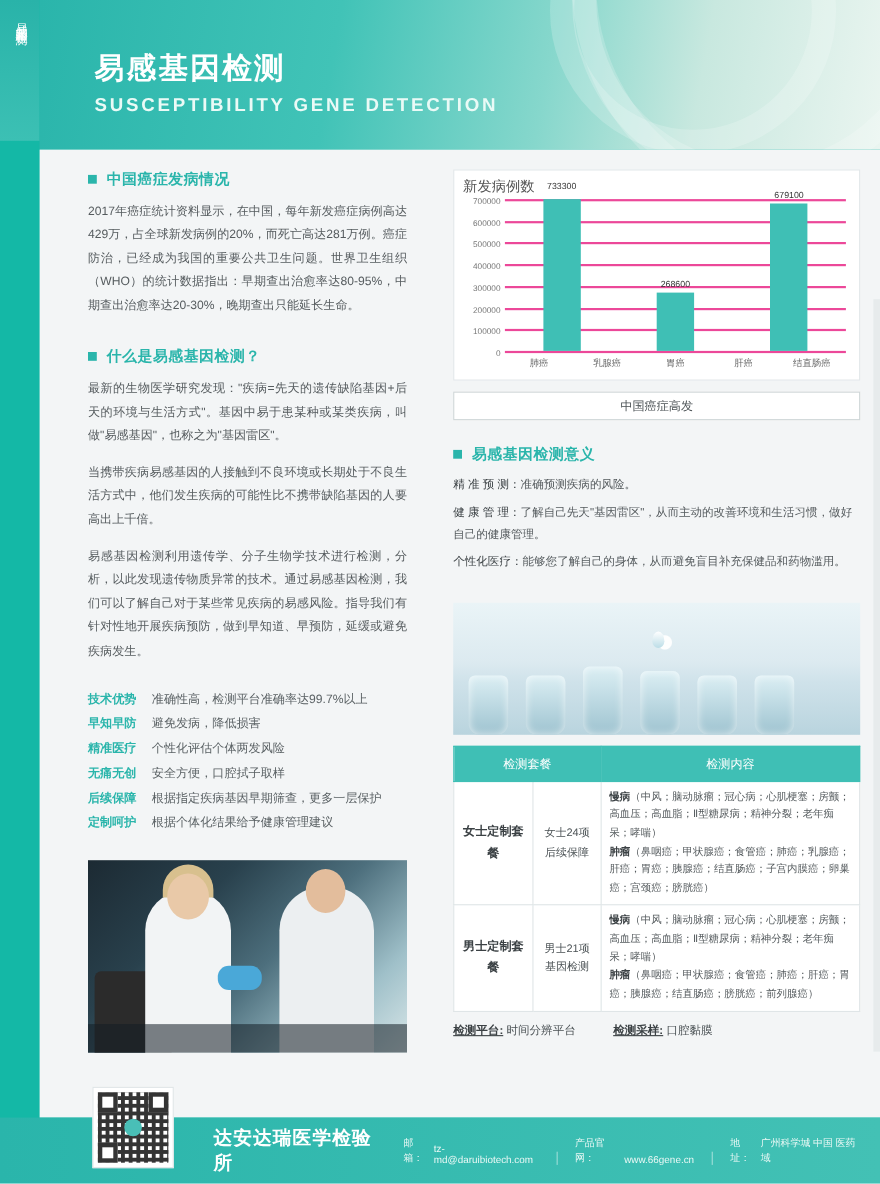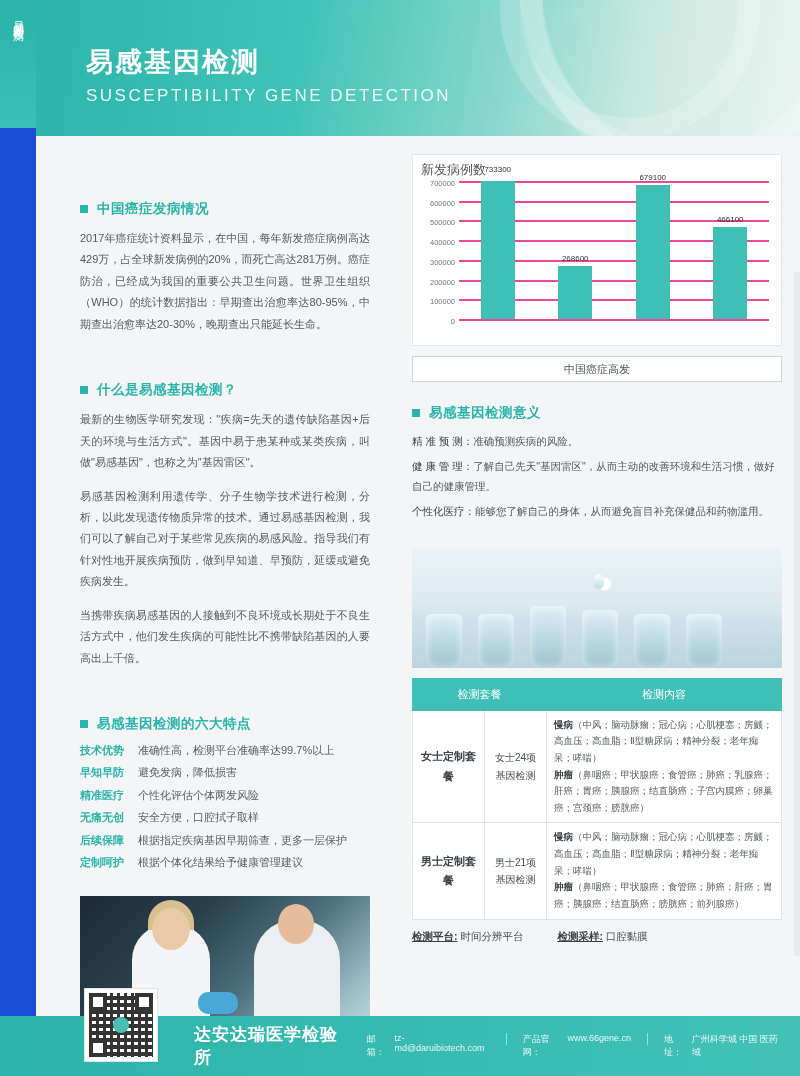--- a/index.html
+++ b/index.html
@@ -7,21 +7,21 @@
   body {
     width: 800px; height: 1076px;
     background: #ffffff;
     font-family: "Liberation Sans", sans-serif;
     color: #3b3b3b;
     position: relative;
     overflow: hidden;
   }
   .page {
     position: absolute; inset: 0;
-    background: #1d4ed8;
+    background: #14b8a6;
   }
   
   .side-tab {
     position: absolute; left: 0; top: 0; width: 36px; height: 128px;
     background: linear-gradient(180deg,#29b3a9,#3cc0b4);
     display: flex; align-items: flex-start; justify-content: center;
     padding-top: 12px;
   }
   .side-tab span {
     writing-mode: vertical-rl;
@@ -38,35 +38,35 @@
     border: 22px solid rgba(255,255,255,0.20);
   }
   .w1 { width: 340px; height: 340px; right: -60px; top: -170px; }
   .w2 { width: 260px; height: 260px; right: 40px; top: -120px; border-width: 16px; border-color: rgba(255,255,255,0.28); }
   .w3 { width: 430px; height: 430px; right: -150px; top: -230px; border-width: 30px; border-color: rgba(255,255,255,0.12); }
   .header .titlewrap { position: absolute; left: 50px; top: 44px; }
   .header h1 {
     margin: 0; color: #ffffff; font-size: 27px; font-weight: bold; letter-spacing: 2px;
   }
   .header h2 {
-    margin: 6px 0 0 0; color: #eafaf6; font-size: 17px; font-weight: normal; letter-spacing: 2.5px;
+    margin: 6px 0 0 0; color: #eafaf6; font-size: 17px; font-weight: bold; letter-spacing: 2.5px;
   }
   
   .content { position: absolute; left: 36px; top: 136px; right: 0; bottom: 60px; background:#f3f5f6; }
   .col-left { position: absolute; left: 44px; top: 18px; width: 290px; }
   .col-right { position: absolute; left: 376px; top: 18px; width: 370px; }
 
   .sec-title { display: flex; align-items: center; margin-bottom: 10px; }
   .sec-title .sq { width: 8px; height: 8px; background: #2ab5ab; margin-right: 9px; }
   .sec-title .t { color: #2ab5ab; font-size: 13.5px; font-weight: bold; letter-spacing: .5px; }
 
   p.body {
     margin: 0 0 12px 0; font-size: 11px; line-height: 1.95; color: #555b5e; text-align: justify;
   }
-  .block { margin-bottom: 26px; margin-top: 46px; }
+  .block { margin-bottom: 26px; }
 
   
   .feat { display: flex; margin-bottom: 7px; font-size: 11px; line-height: 1.4; }
   .feat .k { color: #2ab5ab; font-weight: bold; width: 58px; flex: none; }
   .feat .v { color: #5a6164; }
 
   
   .chart-card {
     position: relative; width: 370px; height: 192px; background: #fff; border: 1px solid #e2e7e9;
   }
@@ -128,21 +128,21 @@
   .tbl-foot .lab { font-weight: bold; color:#3b4144;text-decoration:underline; }
   .tbl-foot .seg { margin-right: 34px; }
 
   
   .footer {
     position: absolute; left: 0; bottom: 0; width: 100%; height: 60px;
     background: linear-gradient(90deg,#2ab5ab,#43c1b5);
     display: flex; align-items: center;
   }
   .footer .brand { color: #fff; font-size: 17px; font-weight: bold; letter-spacing: 1px; margin-left: 194px; }
-  .footer .meta { color: #e9f8f5; font-size: 9px; margin-left: auto; margin-right: 18px; display: flex; align-items: flex-start; }
+  .footer .meta { color: #e9f8f5; font-size: 9px; margin-left: auto; margin-right: 18px; display: flex; align-items: flex-end; }
   .footer .meta span { margin-left: 16px; }
   .footer .divider { display:inline-block; width:1px; height:12px; background: rgba(255,255,255,.5); margin-left:16px; }
   .qr {
     position: absolute; left: 84px; bottom: 14px; width: 74px; height: 74px; background: #fff; padding: 4px;
     border: 1px solid #dfe5e7;
   }
   .qr .inner {
     width:100%; height:100%;
     background-image:
       linear-gradient(90deg,#111 50%, transparent 50%),
@@ -187,29 +187,25 @@
         </div>
         <p class="body">2017年癌症统计资料显示，在中国，每年新发癌症病例高达429万，占全球新发病例的20%，而死亡高达281万例。癌症防治，已经成为我国的重要公共卫生问题。世界卫生组织（WHO）的统计数据指出：早期查出治愈率达80-95%，中期查出治愈率达20-30%，晚期查出只能延长生命。</p>
       </div>
 
       <div class="block">
         <div class="sec-title">
           <span class="sq"></span>
           <span class="t">什么是易感基因检测？</span>
         </div>
         <p class="body">最新的生物医学研究发现："疾病=先天的遗传缺陷基因+后天的环境与生活方式"。基因中易于患某种或某类疾病，叫做"易感基因"，也称之为"基因雷区"。</p>
+        <p class="body">当携带疾病易感基因的人接触到不良环境或长期处于不良生活方式中，他们发生疾病的可能性比不携带缺陷基因的人要高出上千倍。</p>
         <p class="body">易感基因检测利用遗传学、分子生物学技术进行检测，分析，以此发现遗传物质异常的技术。通过易感基因检测，我们可以了解自己对于某些常见疾病的易感风险。指导我们有针对性地开展疾病预防，做到早知道、早预防，延缓或避免疾病发生。</p>
-        <p class="body">当携带疾病易感基因的人接触到不良环境或长期处于不良生活方式中，他们发生疾病的可能性比不携带缺陷基因的人要高出上千倍。</p>
       </div>
 
       <div class="block">
-        <div class="sec-title">
-          <span class="sq"></span>
-          <span class="t">易感基因检测的六大特点</span>
-        </div>
         <div class="feat">
           <span class="k">技术优势</span>
           <span class="v">准确性高，检测平台准确率达99.7%以上</span>
         </div>
         <div class="feat">
           <span class="k">早知早防</span>
           <span class="v">避免发病，降低损害</span>
         </div>
         <div class="feat">
           <span class="k">精准医疗</span>
@@ -278,25 +274,28 @@
               <div class="bar" style="height:104.7%"></div>
             </div>
             <div class="barwrap">
               <div class="barval" style="bottom:40.4%">268600</div>
               <div class="bar" style="height:38.4%"></div>
             </div>
             <div class="barwrap">
               <div class="barval" style="bottom:99%">679100</div>
               <div class="bar" style="height:97%"></div>
             </div>
-            <div class="barwrap">
-              <div class="barval" style="bottom:68.6%">466100</div>
-              <div class="bar" style="height:66.6%"></div>
-            </div>
           </div>
+        </div>
+        <div class="xlabels">
+          <div>肺癌</div>
+          <div>乳腺癌</div>
+          <div>胃癌</div>
+          <div>肝癌</div>
+          <div>结直肠癌</div>
         </div>
       </div>
 
       <div class="chart-caption">中国癌症高发</div>
 
       <div class="block" style="margin-top:22px">
         <div class="sec-title">
           <span class="sq"></span>
           <span class="t">易感基因检测意义</span>
         </div>
@@ -324,21 +323,21 @@
       <table class="tbl">
         <tbody>
             <tr>
           <th colspan="2">检测套餐</th>
           <th>检测内容</th>
         </tr>
         <tr>
           <td class="name">女士定制套餐</td>
           <td class="items">
             <div style="white-space:pre-line">女士24项
-基因检测</div>
+后续保障</div>
           </td>
           <td>
             <b>慢病</b><span>（中风；脑动脉瘤；冠心病；心肌梗塞；房颤；高血压；高血脂；Ⅱ型糖尿病；精神分裂；老年痴呆；哮喘）</span><br>
             <b>肿瘤</b><span>（鼻咽癌；甲状腺癌；食管癌；肺癌；乳腺癌；肝癌；胃癌；胰腺癌；结直肠癌；子宫内膜癌；卵巢癌；宫颈癌；膀胱癌）</span>
           </td>
         </tr>
         <tr>
           <td class="name">男士定制套餐</td>
           <td class="items">
             <div style="white-space:pre-line">男士21项

